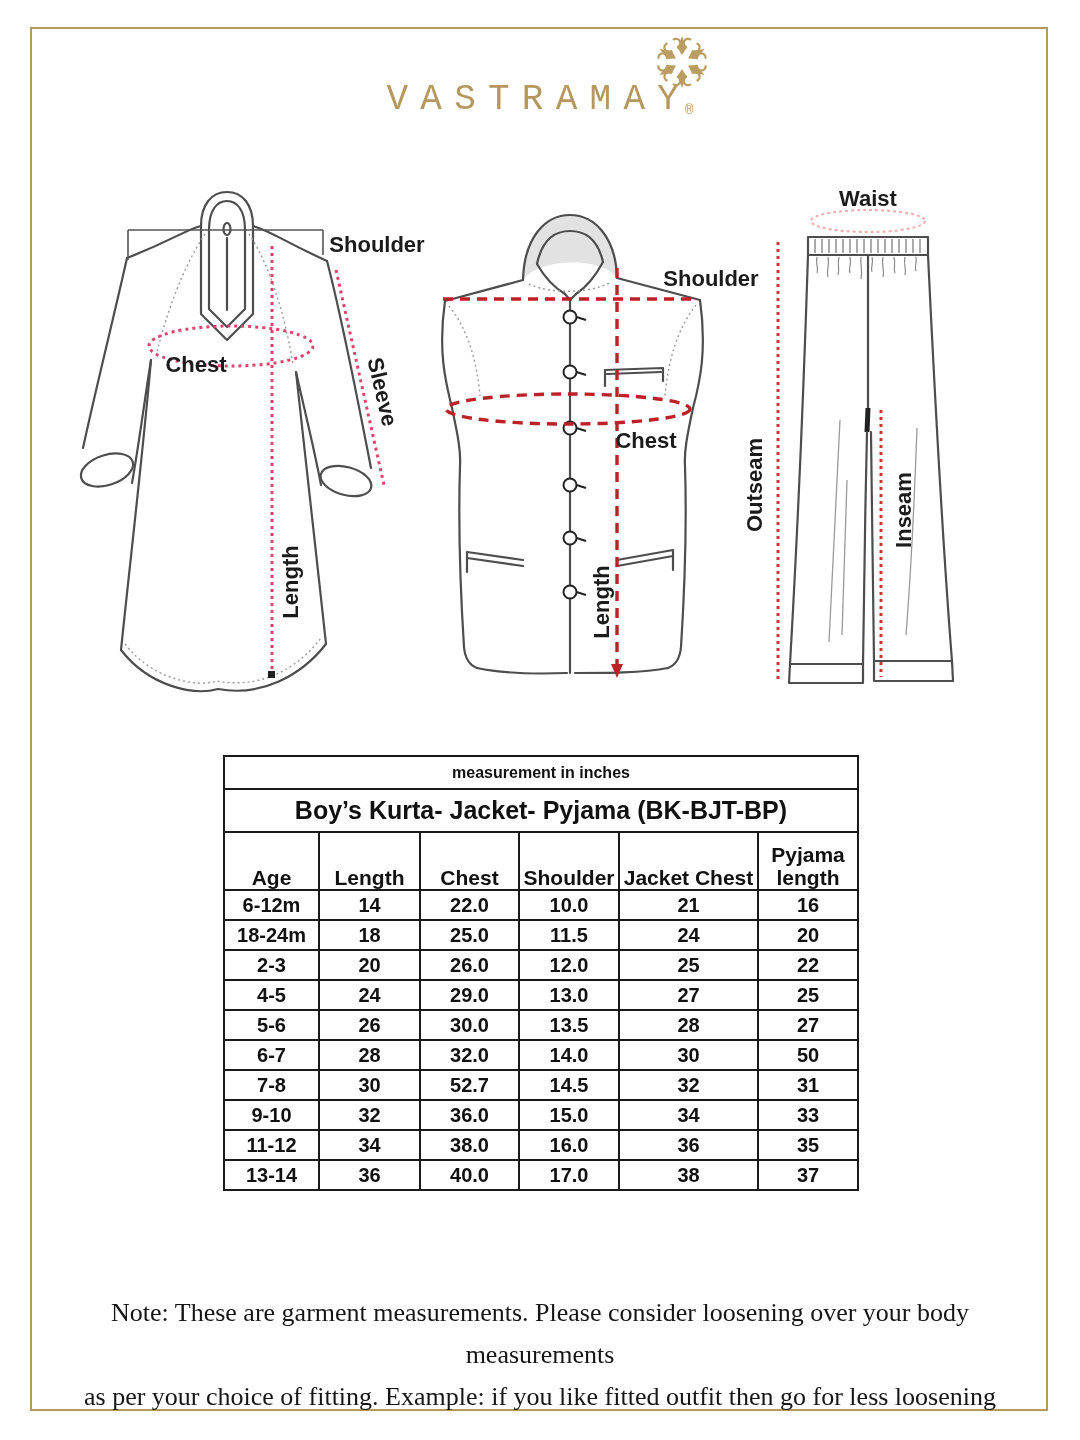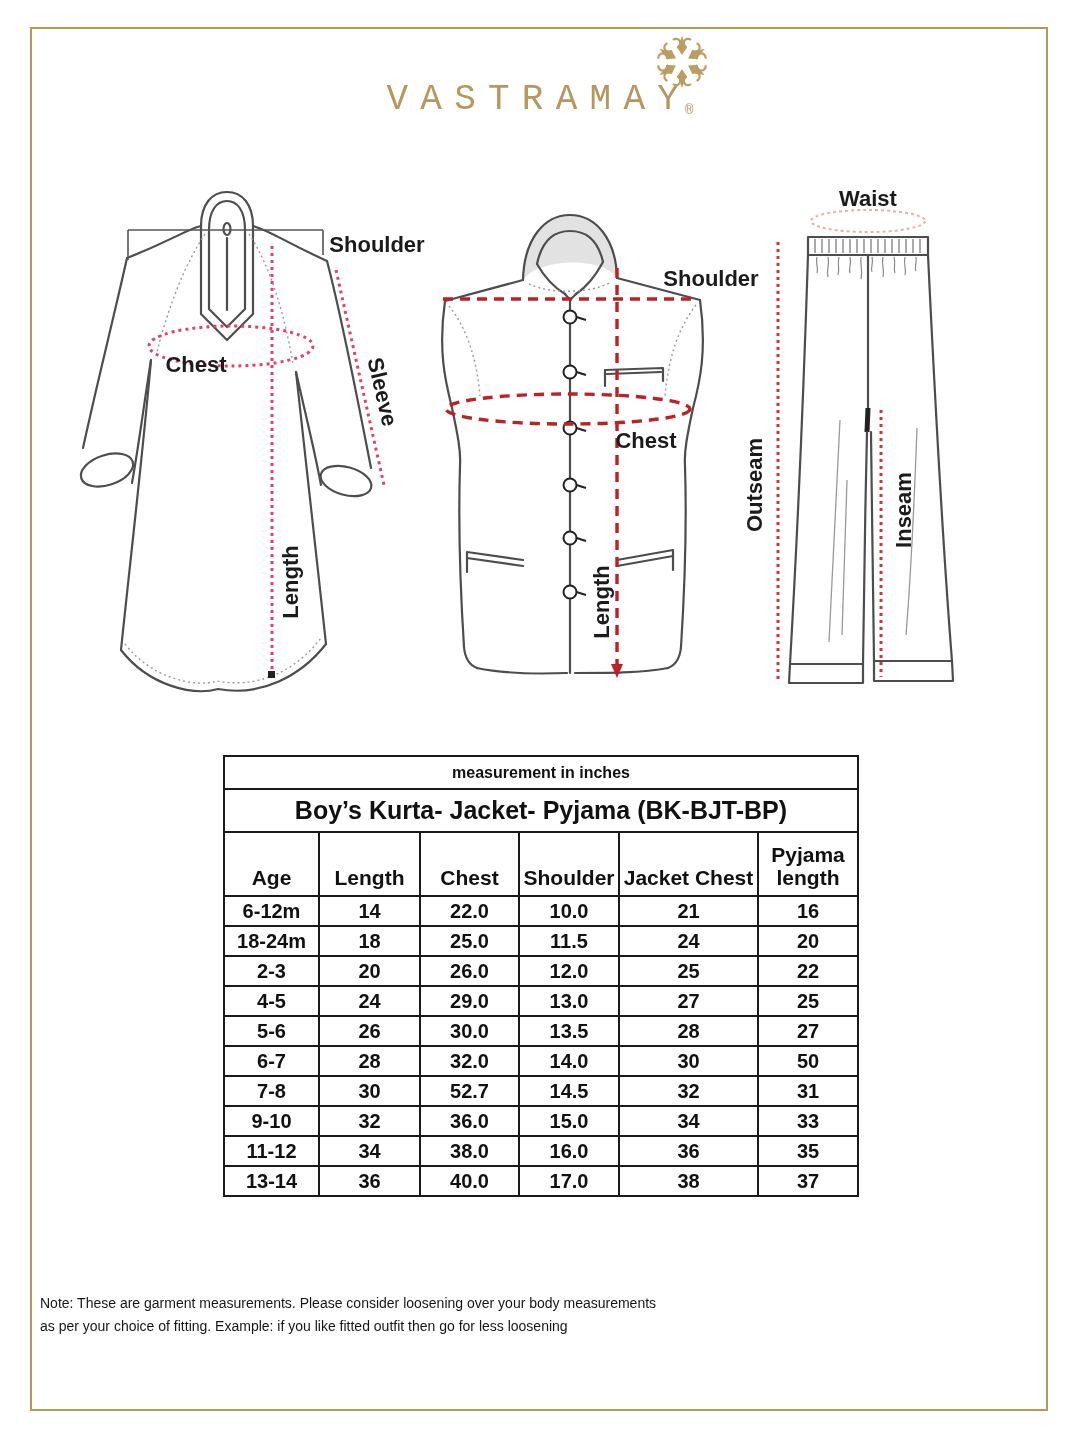--- a/index.html
+++ b/index.html
@@ -22,25 +22,25 @@
   .mred{stroke:#bd2026;stroke-width:3.4;fill:none;stroke-dasharray:10,7;}
   .mdot{stroke:#d23434;stroke-width:3;fill:none;stroke-dasharray:3,4;}
   .bracket{stroke:#555;stroke-width:1.6;fill:none;}
   .dlabel{font-family:"Liberation Sans",sans-serif;font-weight:bold;font-size:22px;fill:#1b1b1b;}
 
   
   .size-table{position:absolute;top:755px;left:223px;border-collapse:collapse;table-layout:fixed;color:#111;}
   .size-table td,.size-table th{border:2px solid #1a1a1a;text-align:center;font-weight:bold;padding:0;}
   .title-cell{font-size:25px;height:41px;}
   .subtitle-cell{font-size:16px;height:31px;}
-  .size-table th{font-size:21px;height:56px;vertical-align:bottom;padding-bottom:6px;line-height:1.1;}
+  .size-table th{font-size:21px;height:56px;vertical-align:bottom;padding-bottom:0;line-height:1.1;}
   .size-table tbody.rows td{font-size:20px;height:28px;}
 
   
-  .note{position:absolute;top:1292px;left:40px;right:40px;text-align:left;font-size:14px;color:#161616;line-height:1.62;}
+  .note{position:absolute;top:1292px;left:40px;right:40px;text-align:center;font-size:26px;color:#161616;line-height:1.62;font-family:Liberation Serif, serif;}
 </style>
 </head>
 <body>
 
 <div class="frame"></div>
 
 <div class="logo-wrap">
   <div class="logo-inner">
     <span class="logo-text">VASTRAMAY</span>
     <span class="logo-reg">®</span>

